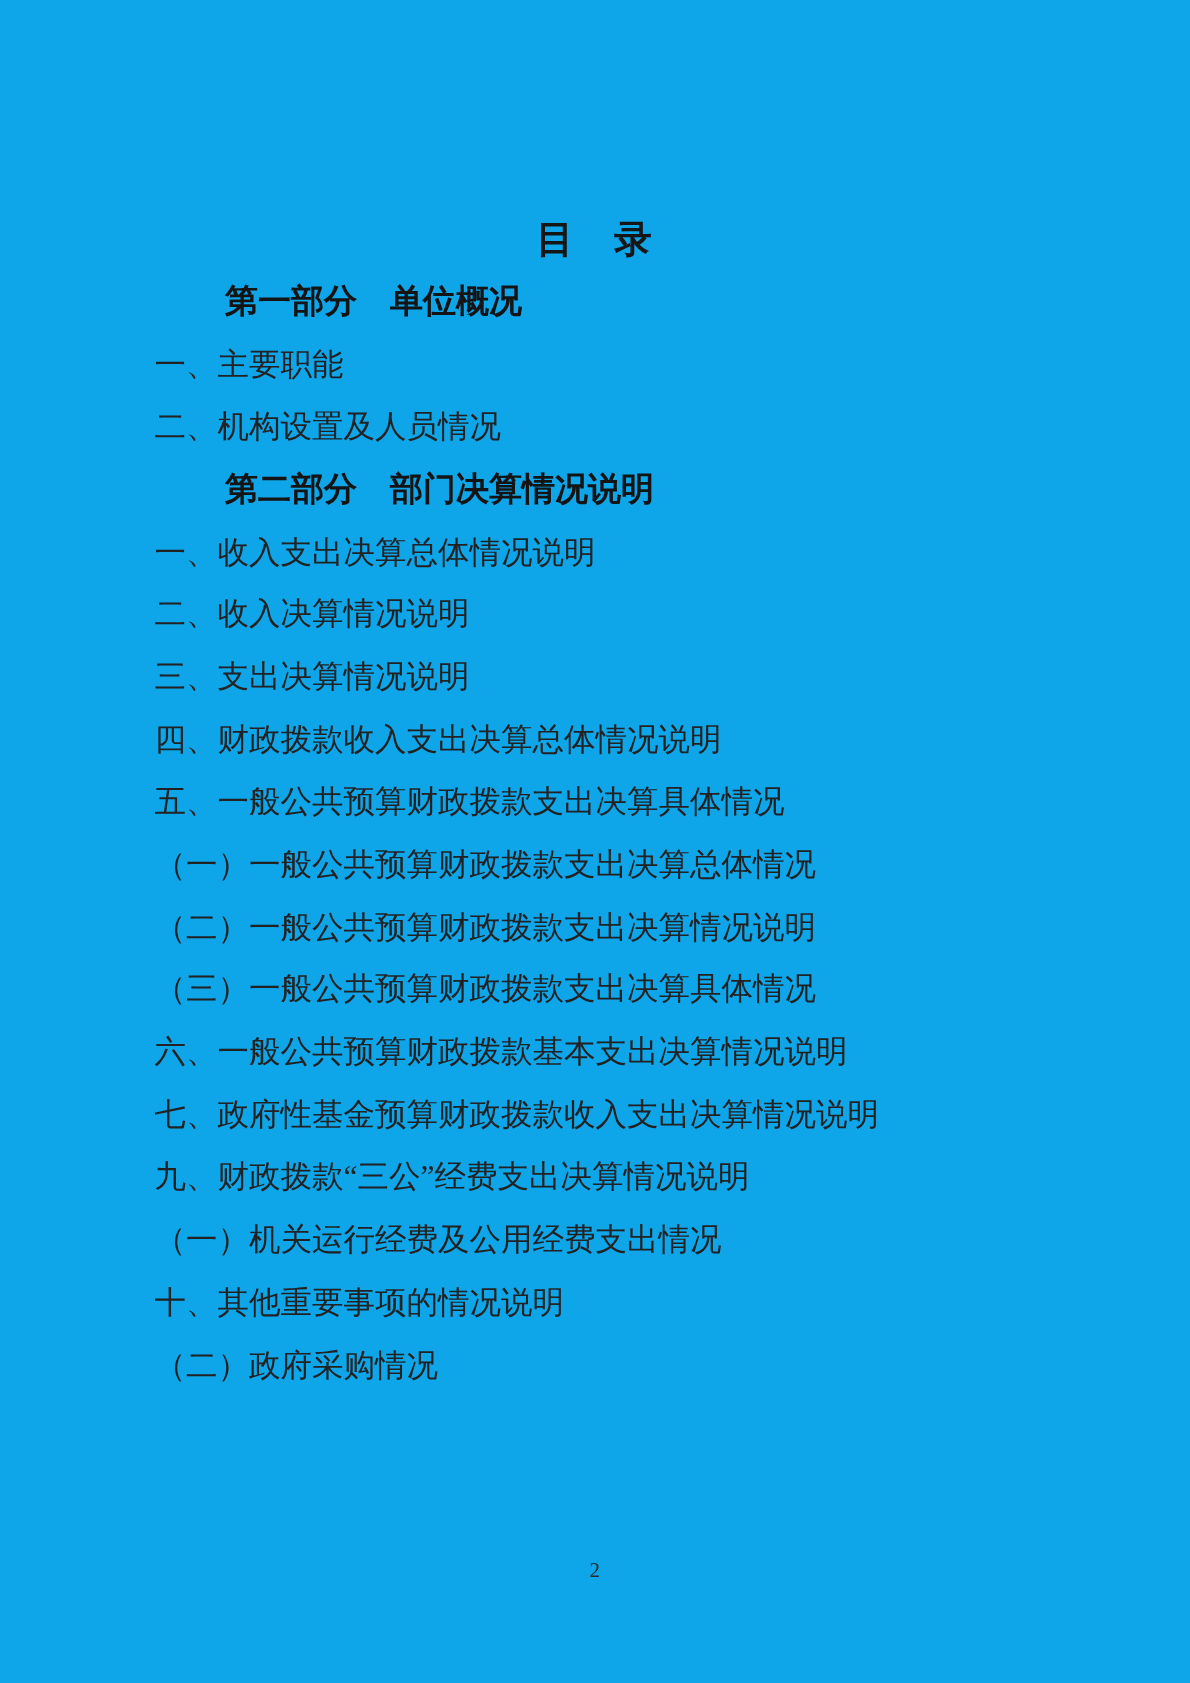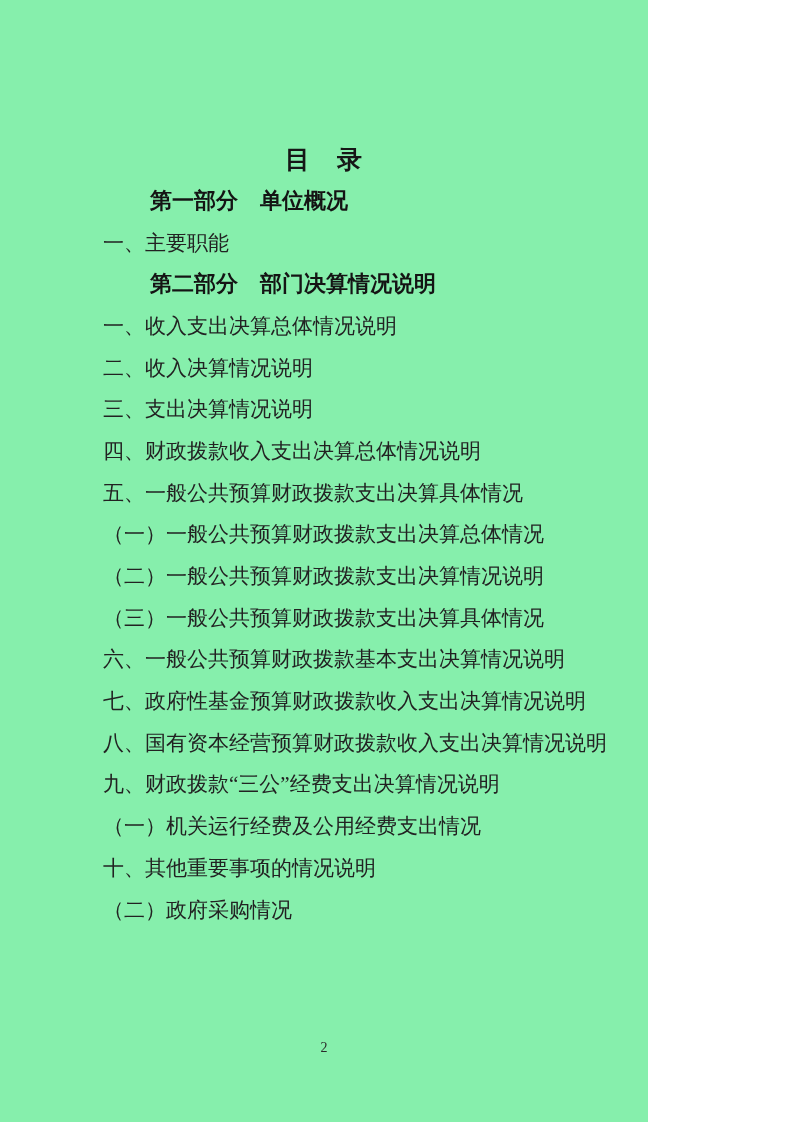--- a/index.html
+++ b/index.html
@@ -6,23 +6,23 @@
   html, body {
     width: 793px;
     height: 1122px;
     background: #ffffff;
     font-family: "Liberation Serif", "DejaVu Serif", serif;
     color: #1a1a1a;
     overflow: hidden;
   }
   .page {
     position: relative;
-    width: 648px;
+    width: 793px;
     height: 1122px;
-    background: #86efac;
+    background: #0ea5e9;
   }
   .doc-title {
     position: absolute;
     top: 143px;
     left: 0;
     width: 100%;
     text-align: center;
     font-size: 25px;
     font-weight: bold;
     letter-spacing: 1px;
@@ -60,32 +60,32 @@
 </style>
 </head>
 <body>
 
 <div class="page">
   <div class="doc-title">目　录</div>
 
   <div class="toc">
       <div class="toc-item part">第一部分　单位概况</div>
       <div class="toc-item">一、主要职能</div>
+      <div class="toc-item">二、机构设置及人员情况</div>
       <div class="toc-item part">第二部分　部门决算情况说明</div>
       <div class="toc-item">一、收入支出决算总体情况说明</div>
       <div class="toc-item">二、收入决算情况说明</div>
       <div class="toc-item">三、支出决算情况说明</div>
       <div class="toc-item">四、财政拨款收入支出决算总体情况说明</div>
       <div class="toc-item">五、一般公共预算财政拨款支出决算具体情况</div>
       <div class="toc-item">（一）一般公共预算财政拨款支出决算总体情况</div>
       <div class="toc-item">（二）一般公共预算财政拨款支出决算情况说明</div>
       <div class="toc-item">（三）一般公共预算财政拨款支出决算具体情况</div>
       <div class="toc-item">六、一般公共预算财政拨款基本支出决算情况说明</div>
       <div class="toc-item">七、政府性基金预算财政拨款收入支出决算情况说明</div>
-      <div class="toc-item">八、国有资本经营预算财政拨款收入支出决算情况说明</div>
       <div class="toc-item">九、财政拨款“三公”经费支出决算情况说明</div>
       <div class="toc-item">（一）机关运行经费及公用经费支出情况</div>
       <div class="toc-item">十、其他重要事项的情况说明</div>
       <div class="toc-item">（二）政府采购情况</div>
     </div>
 
   <div class="page-number">2</div>
 </div>
 
 </body></html>

